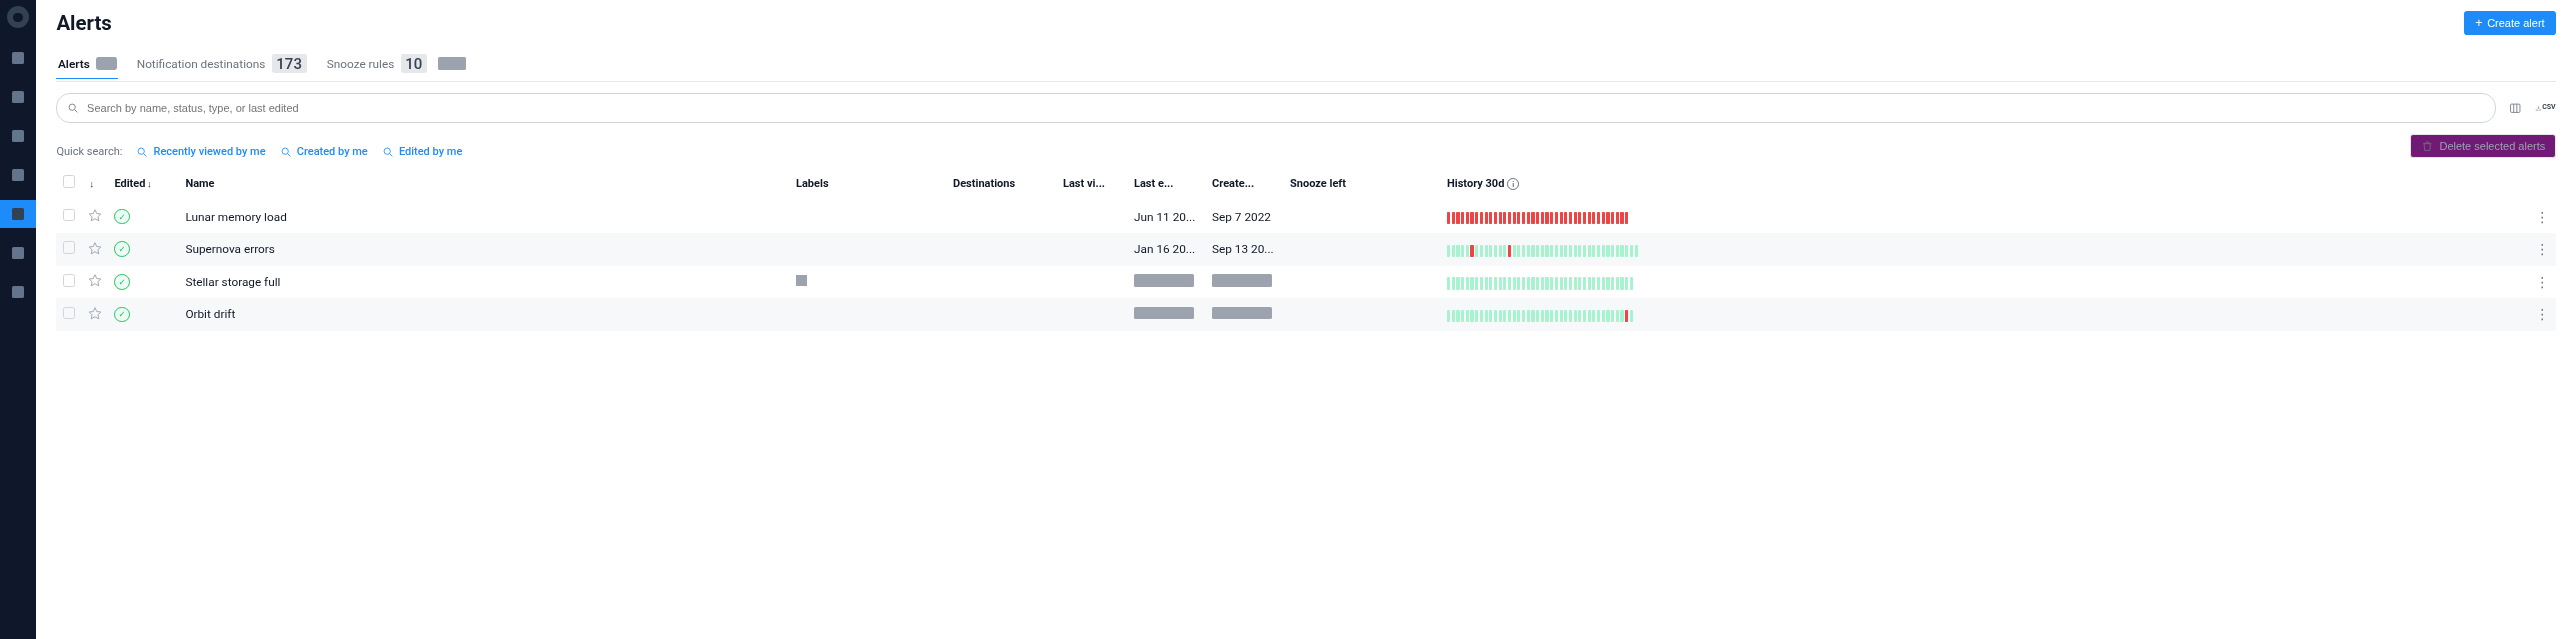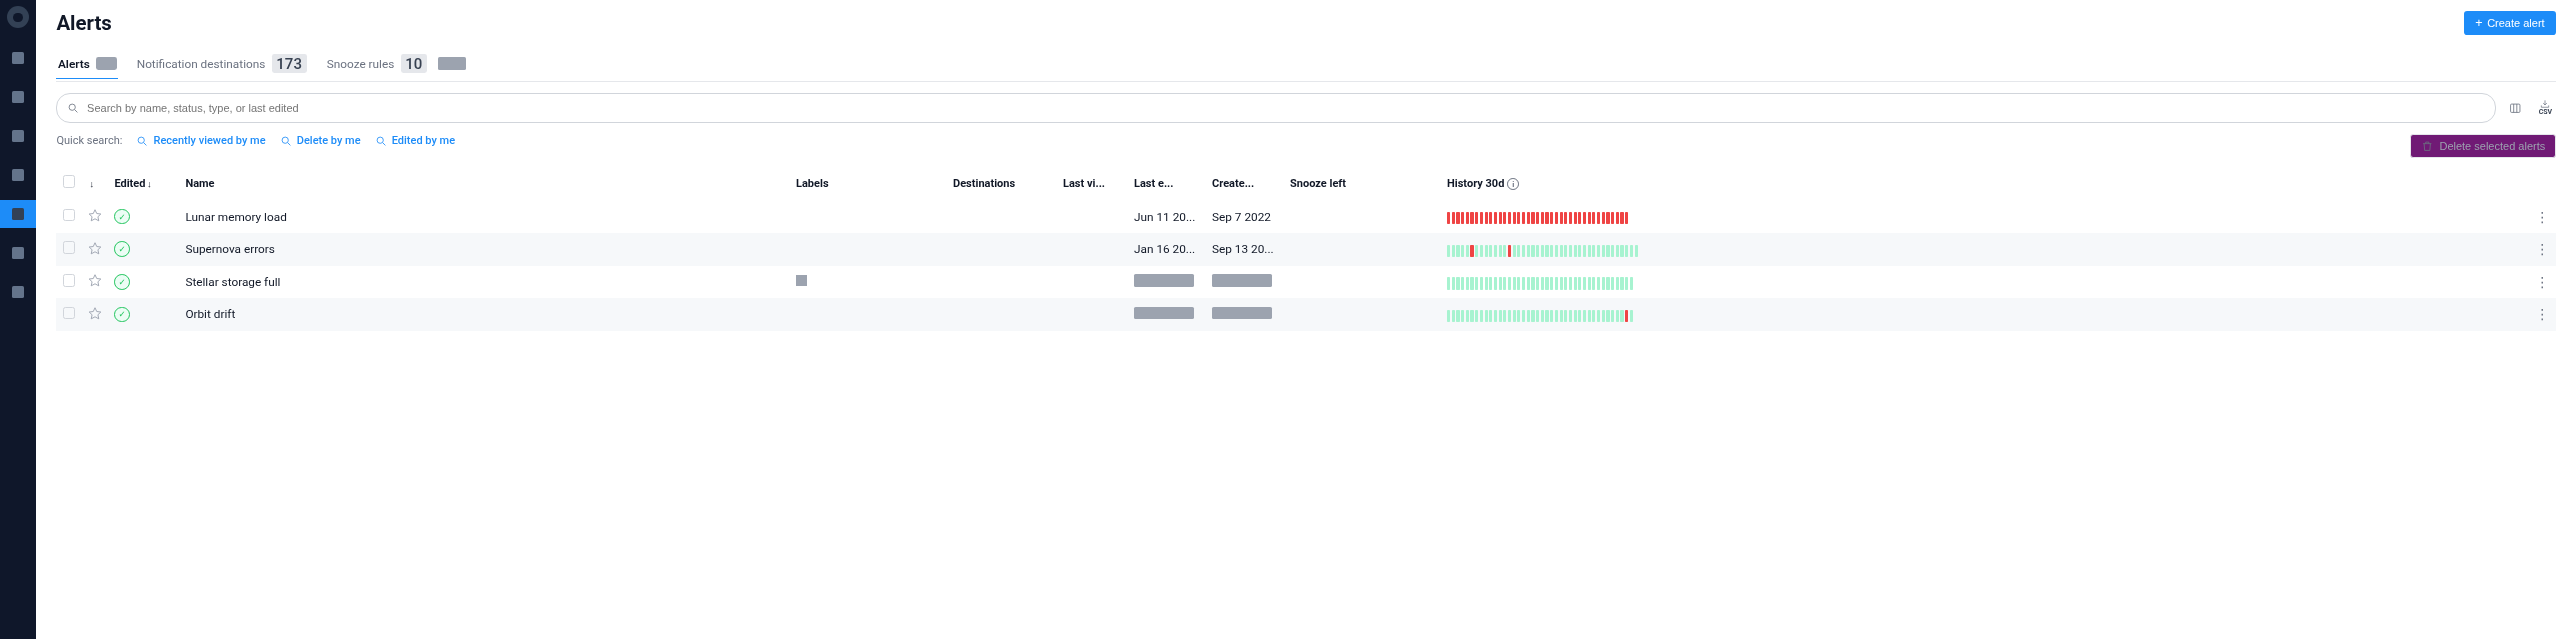--- a/index.html
+++ b/index.html
@@ -44,21 +44,21 @@
 
   .filters { display:flex; gap:9.4px; align-items:center; margin-top: 11px; }
   .searchbox {
     flex:1; border:0.8px solid #d1d5db; border-radius:14px; height:30px;
     display:flex; align-items:center; padding:0 9.4px; gap:7.8px;
   }
   .searchbox.labels { flex: 0 0 360px; }
   .searchbox input { border:none; outline:none; flex:1; font-size:11px; color:#6b7280; background:transparent;}
   .icon-btn { width:20.4px; height:20.4px; display:flex; align-items:center; justify-content:center; cursor:pointer; color:#374151;}
 
-  .quickrow { display:flex; align-items:flex-start; margin-top:11px; font-size:11px; gap: 14px;}
+  .quickrow { display:flex; align-items:flex-end; margin-top:11px; font-size:11px; gap: 14px;}
   .quickrow .lbl { color:#6b7280; }
   .quicklink { color:#1d8cf8; display:flex; align-items:center; gap:4.7px; cursor:pointer; font-weight:500;}
   .spacer { flex:1; }
   .del-btn {
     border:0.8px solid #e5e7eb; background:#701a75; color:#9ca3af; border-radius:3.1px;
     padding:4.7px 9.4px; display:flex; align-items:center; gap:6.3px; cursor:pointer; font-size:11px;
   }
 
   table { width:100%; border-collapse:collapse; margin-top:7.8px; }
   th { text-align:left; font-size:11px; font-weight:700; padding:9.4px 6.3px; white-space:nowrap; }
@@ -154,21 +154,21 @@
         </svg>
       <input placeholder="Search by name, status, type, or last edited" style="">
     </div>
     <div class="icon-btn">
       <svg class="mini" viewBox="0 0 24 24">
           <rect x="3" y="4" width="18" height="16" rx="2"></rect>
           <line x1="9" y1="4" x2="9" y2="20"></line>
           <line x1="15" y1="4" x2="15" y2="20"></line>
         </svg>
     </div>
-    <div class="icon-btn" style="flex-direction:column;position:relative;">
+    <div class="icon-btn" style="flex-direction:row;position:relative;">
       <svg class="mini" viewBox="0 0 24 24" style="width:14px;height:11px;">
           <path d="M4 14v4h16v-4"></path>
           <path d="M12 3v10"></path>
           <path d="M8 9l4 4 4-4"></path>
         </svg>
       <span class="csv-ico">CSV</span>
     </div>
   </div>
 
   <div class="quickrow">
@@ -178,21 +178,21 @@
           <circle cx="10" cy="10" r="6"></circle>
           <line x1="15" y1="15" x2="20" y2="20"></line>
         </svg>
       <span>Recently viewed by me</span>
     </span>
     <span class="quicklink">
       <svg class="mini2" viewBox="0 0 24 24">
           <circle cx="10" cy="10" r="6"></circle>
           <line x1="15" y1="15" x2="20" y2="20"></line>
         </svg>
-      <span>Delete by me</span>
+      <span>Created by me</span>
     </span>
     <span class="quicklink">
       <svg class="mini2" viewBox="0 0 24 24">
           <circle cx="10" cy="10" r="6"></circle>
           <line x1="15" y1="15" x2="20" y2="20"></line>
         </svg>
       <span>Edited by me</span>
     </span>
     <span class="spacer"></span>
     <button class="del-btn">

